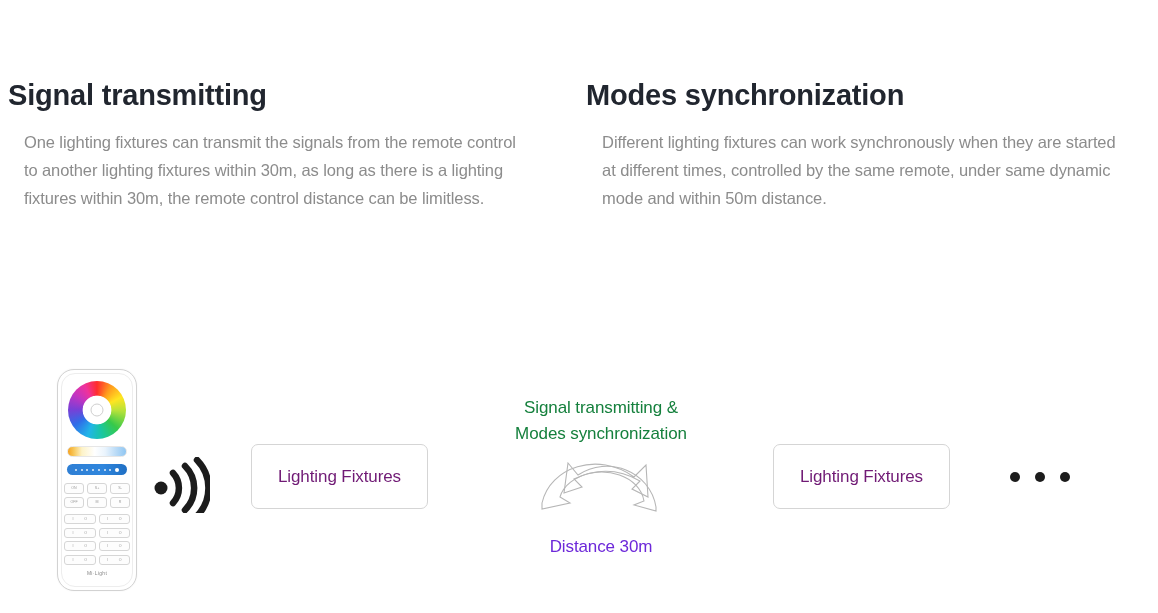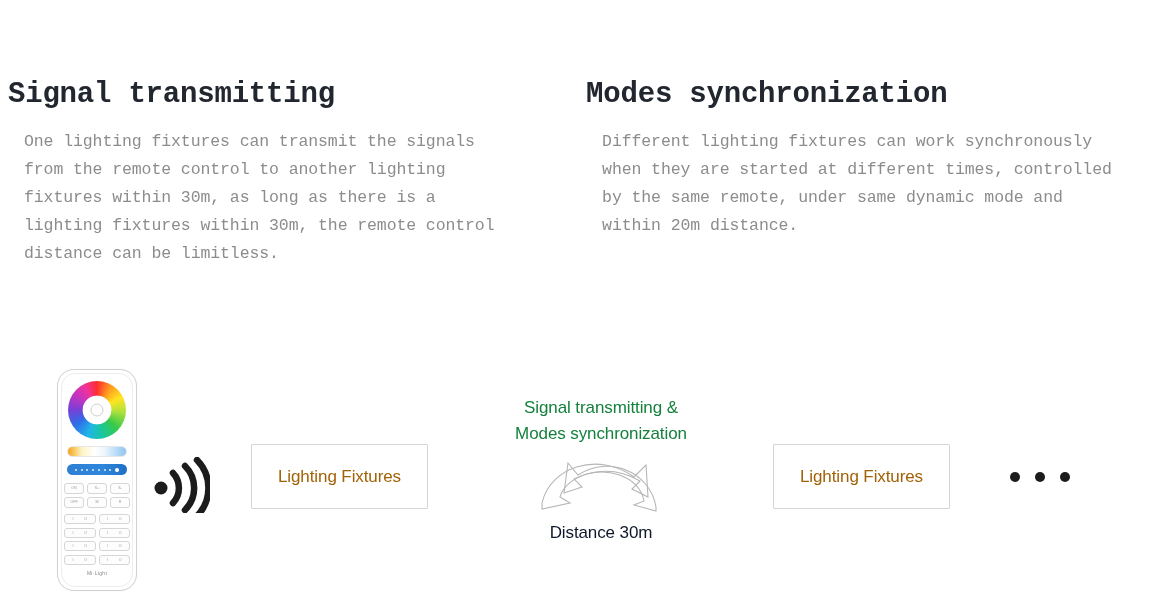--- a/index.html
+++ b/index.html
@@ -17,21 +17,20 @@
   }
 
   
   .copy-cols {
     position: absolute;
     top: 78px;
     left: 0;
     width: 1150px;
     display: flex;
     gap: 0;
-    font-family: Liberation Mono, monospace;
   }
   .col {
     box-sizing: border-box;
   }
   .col-left  { width: 580px; padding-left: 8px;  padding-right: 40px; }
   .col-right { width: 578px; padding-left: 10px; padding-right: 12px; }
 
   .col h2 {
     margin: 0 0 13px 0;
     font-size: 29px;
@@ -208,27 +207,27 @@
     top: 97px;
     width: 58px;
     height: 56px;
   }
 
   
   .fixture-box {
     position: absolute;
     box-sizing: border-box;
     border: 1px solid #d5d5d5;
-    border-radius: 1px;
+    border-radius: 7px;
     background: #ffffff;
     display: flex;
     align-items: center;
     justify-content: center;
     font-size: 17px;
-    color: #a16207;
+    color: #701a75;
     letter-spacing: -0.1px;
   }
   #fixture-1 { left: 251px; top: 84px; width: 177px; height: 65px; }
   #fixture-2 { left: 773px; top: 84px; width: 177px; height: 65px; }
 
   
   .center-group {
     position: absolute;
     left: 460px;
     top: 35px;
@@ -242,23 +241,23 @@
     letter-spacing: -0.1px;
   }
   .arrow-wrap {
     margin-top: 4px;
     height: 64px;
     display: flex;
     align-items: center;
     justify-content: center;
   }
   .center-distance {
-    margin-top: 8px;
+    margin-top: 22px;
     font-size: 17px;
-    color: #0f172a;
+    color: #6d28d9;
     letter-spacing: -0.1px;
   }
 
   
   .dots {
     position: absolute;
     left: 1010px;
     top: 112px;
     display: flex;
     gap: 15px;
@@ -276,21 +275,21 @@
 
 <div class="copy-cols">
 
   <div class="col col-left">
     <h2>Signal transmitting</h2>
     <p>One lighting fixtures can transmit the signals from the remote control to another lighting fixtures within 30m, as long as there is a lighting fixtures within 30m, the remote control distance can be limitless.</p>
   </div>
 
   <div class="col col-right">
     <h2>Modes synchronization</h2>
-    <p>Different lighting fixtures can work synchronously when they are started at different times, controlled by the same remote, under same dynamic mode and within 20m distance.</p>
+    <p>Different lighting fixtures can work synchronously when they are started at different times, controlled by the same remote, under same dynamic mode and within 50m distance.</p>
   </div>
 
 </div>
 
 <div class="diagram">
 
   <div class="remote">
     <div class="remote-inner"></div>
 
     <div class="color-wheel">

